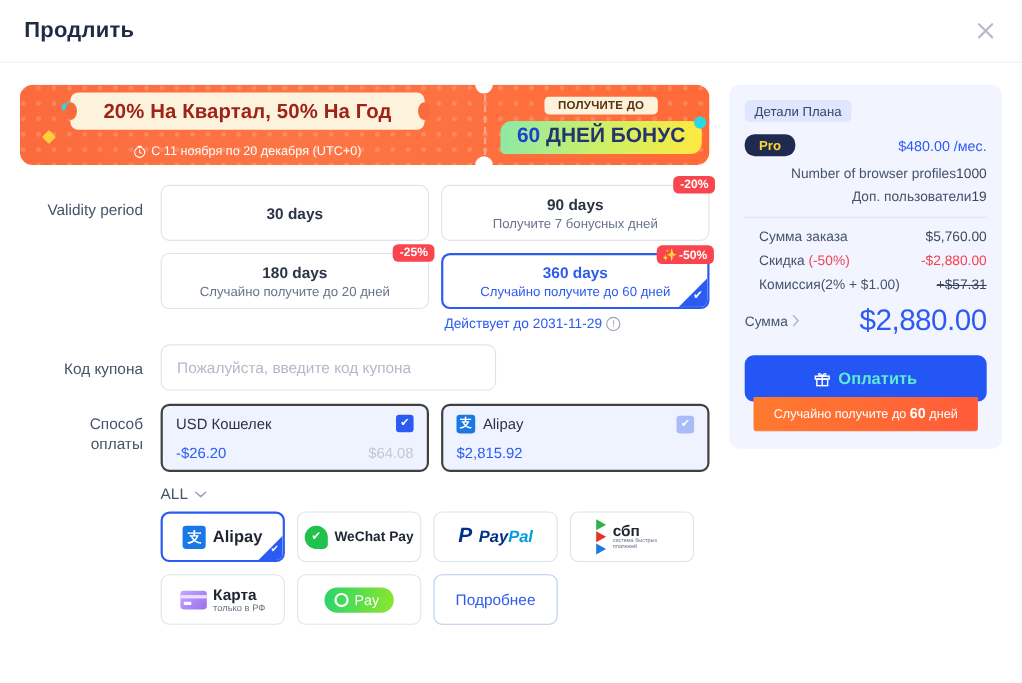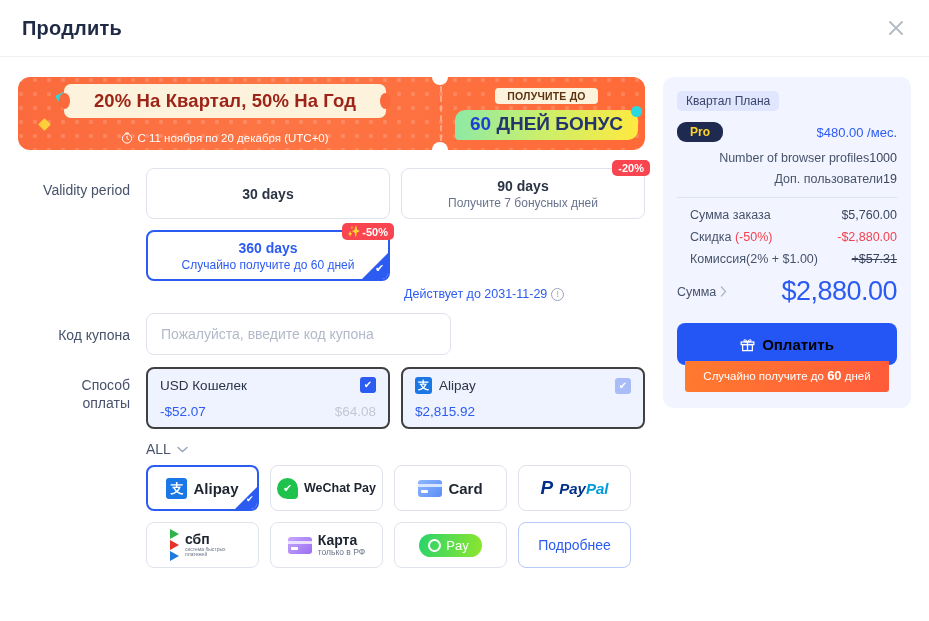--- a/index.html
+++ b/index.html
@@ -287,21 +287,21 @@
   .sum-row .v { color:#3b465e; }
   .sum-row .v.red { color:#f5414f; }
   .sum-row .v.strike { color:#3b465e; text-decoration: line-through; }
   .total-row { display:flex; align-items:center; justify-content:space-between; margin-top: 10px; }
   .total-lbl { font-size:12.5px; color:#47536b; display:flex; align-items:center; gap:4px; }
   .total-val { font-size:27px; color:#2c5bf2; font-weight:normal; letter-spacing:-.5px; }
 
   .pay-btn-wrap { position: relative; margin-top: 16px; }
   .pay-btn {
     width: 100%; height: 42px;
-    background:#2456f5; color:#000000; border:none; border-radius:8px;
+    background:#2456f5; color:#5eead4; border:none; border-radius:8px;
     font-size:15px; font-weight:bold;
     font-family:"Liberation Sans", sans-serif;
     display:flex; align-items:center; justify-content:center; gap:7px;
     cursor:pointer;
   }
   .ribbon {
     position: relative;
     margin: -4px 8px 0 8px;
     background: linear-gradient(100deg,#ff7a2f,#ff5b3a);
     color:#fff; font-size:11.5px;
@@ -370,20 +370,25 @@
           <div class="opt one-line">
             <div class="opt-title">30 days</div>
           </div>
 
           <div class="opt">
             <div class="opt-badge">-20%</div>
             <div class="opt-title">90 days</div>
             <div class="opt-sub">Получите 7 бонусных дней</div>
           </div>
 
+          <div class="opt">
+            <div class="opt-badge">-25%</div>
+            <div class="opt-title">180 days</div>
+            <div class="opt-sub">Случайно получите до 20 дней</div>
+          </div>
 
           <div class="opt selected">
             <div class="opt-badge">
               <span>✨</span>
                 <span>-50%</span>
             </div>
             <div class="opt-title">360 days</div>
             <div class="opt-sub">Случайно получите до 60 дней</div>
             <div class="opt-check">
                 <i>✔</i>
@@ -412,21 +417,21 @@
       </div>
       <div class="form-fields">
 
         <div class="pay-cards">
           <div class="pay-card">
             <div class="pc-top">
               <div class="pc-name">USD Кошелек</div>
               <div class="cbox">✔</div>
             </div>
             <div class="pc-bot">
-              <div class="pc-amt">-$52.07</div>
+              <div class="pc-amt">-$26.20</div>
               <div class="pc-grey">$64.08</div>
             </div>
           </div>
 
           <div class="pay-card">
             <div class="pc-top">
               <div class="pc-name">
                 <span class="alipay-sq">支</span>
                 <span>Alipay</span>
               </div>
@@ -453,24 +458,20 @@
             <div class="tile-check">
                 <i>✔</i>
               </div>
           </div>
 
           <div class="tile">
             <span class="wechat-ico">✔</span>
             <span style="font-size:12.5px;font-weight:bold;color:#1e2430;">WeChat Pay</span>
           </div>
 
-          <div class="tile">
-            <span class="card-ico"></span>
-            <span class="lbl-dark">Card</span>
-          </div>
 
           <div class="tile">
             <span class="pp-ico">P</span>
             <span class="pp-txt"><span class="a">Pay</span><span class="b">Pal</span></span>
           </div>
 
           <div class="tile">
             <span class="sbp-ico">
               <span class="sbp-tri"></span>
                 <span class="sbp-tri r"></span>
@@ -501,21 +502,21 @@
             <span>Подробнее</span>
           </div>
 
         </div>
       </div>
     </div>
   </div>
 
   <div class="right-col">
     <div class="panel">
-      <div class="panel-tag">Квартал Плана</div>
+      <div class="panel-tag">Детали Плана</div>
 
       <div class="pro-row">
         <span class="pro-badge">Pro</span>
         <span class="pro-price">$480.00 /мес.</span>
       </div>
 
       <div class="spec-row">
         <span>Number of browser profiles</span>
         <span class="v">1000</span>
       </div>

